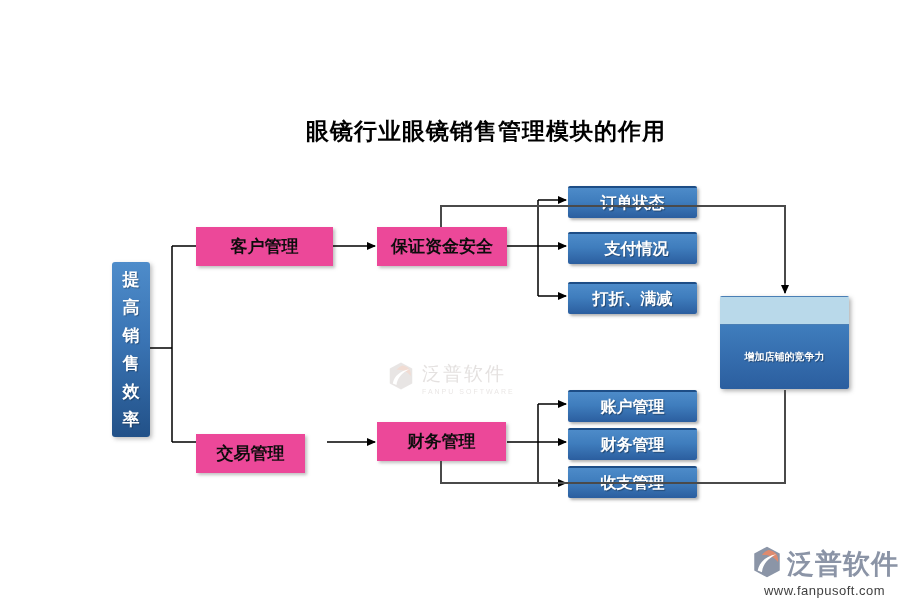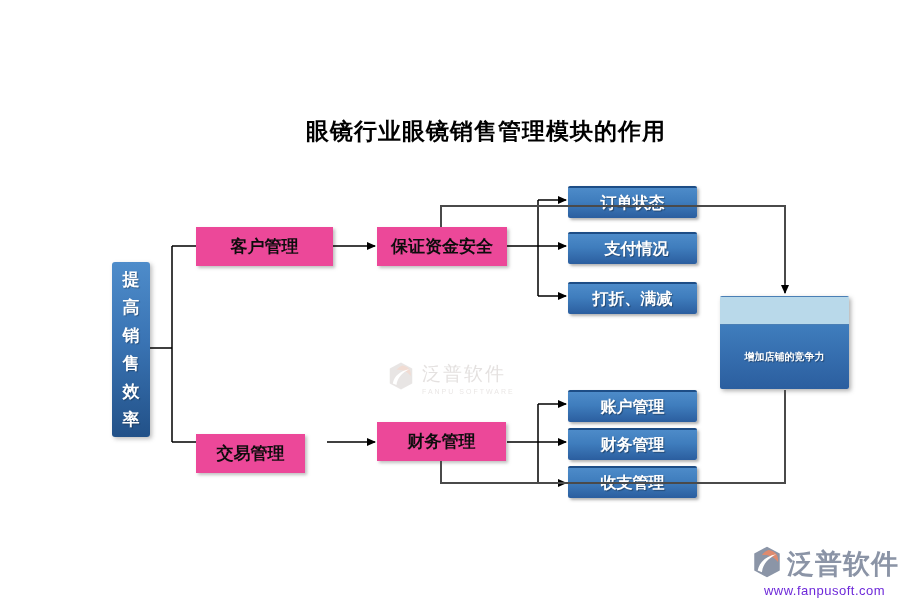--- a/index.html
+++ b/index.html
@@ -83,21 +83,21 @@
   }
   .wm-name { font-size:19px; color:#cfc9c7; letter-spacing:2px; }
   .wm-sub  { font-size:7px; color:#d8d2d0; letter-spacing:2px; text-align:center; margin-top:1px; }
   
   .brandmark {
     position:absolute; left:750px; top:544px; display:flex;
     flex-direction:column; align-items:center; z-index:2;
   }
   .brand-row { display:flex; align-items:center; gap:3px; }
   .brand-name { font-size:27px; font-weight:bold; color:#8b94a6; letter-spacing:1px; }
-  .brand-url  { font-size:13px; color:#6d28d9; letter-spacing:.5px; margin-top:-1px; }
+  .brand-url  { font-size:13px; color:#404040; letter-spacing:.5px; margin-top:-1px; }
 </style>
 </head>
 <body>
 
 <div class="canvas">
 
   <div class="title">眼镜行业眼镜销售管理模块的作用</div>
 
   <div class="watermark">
     <span>

